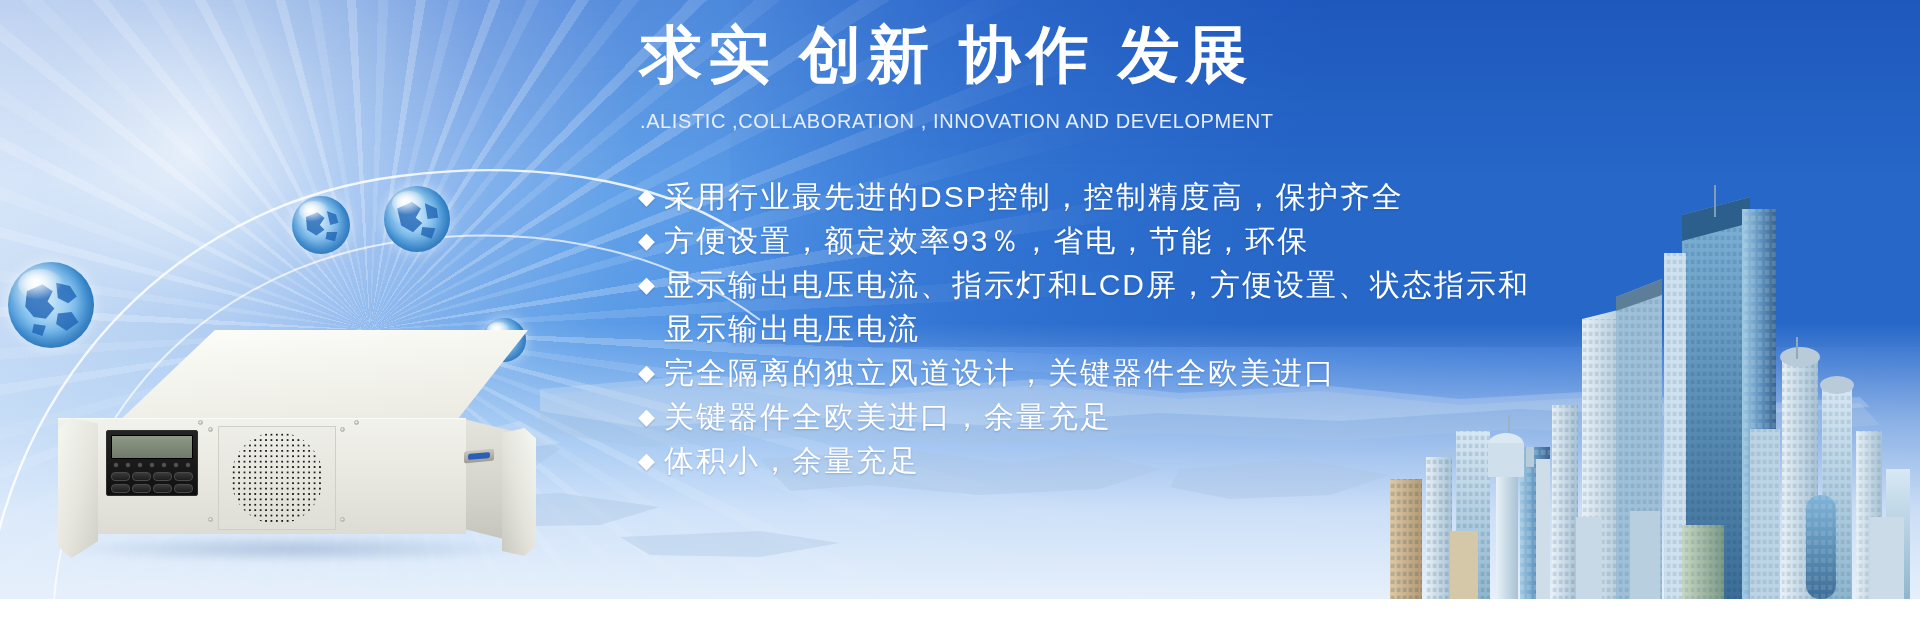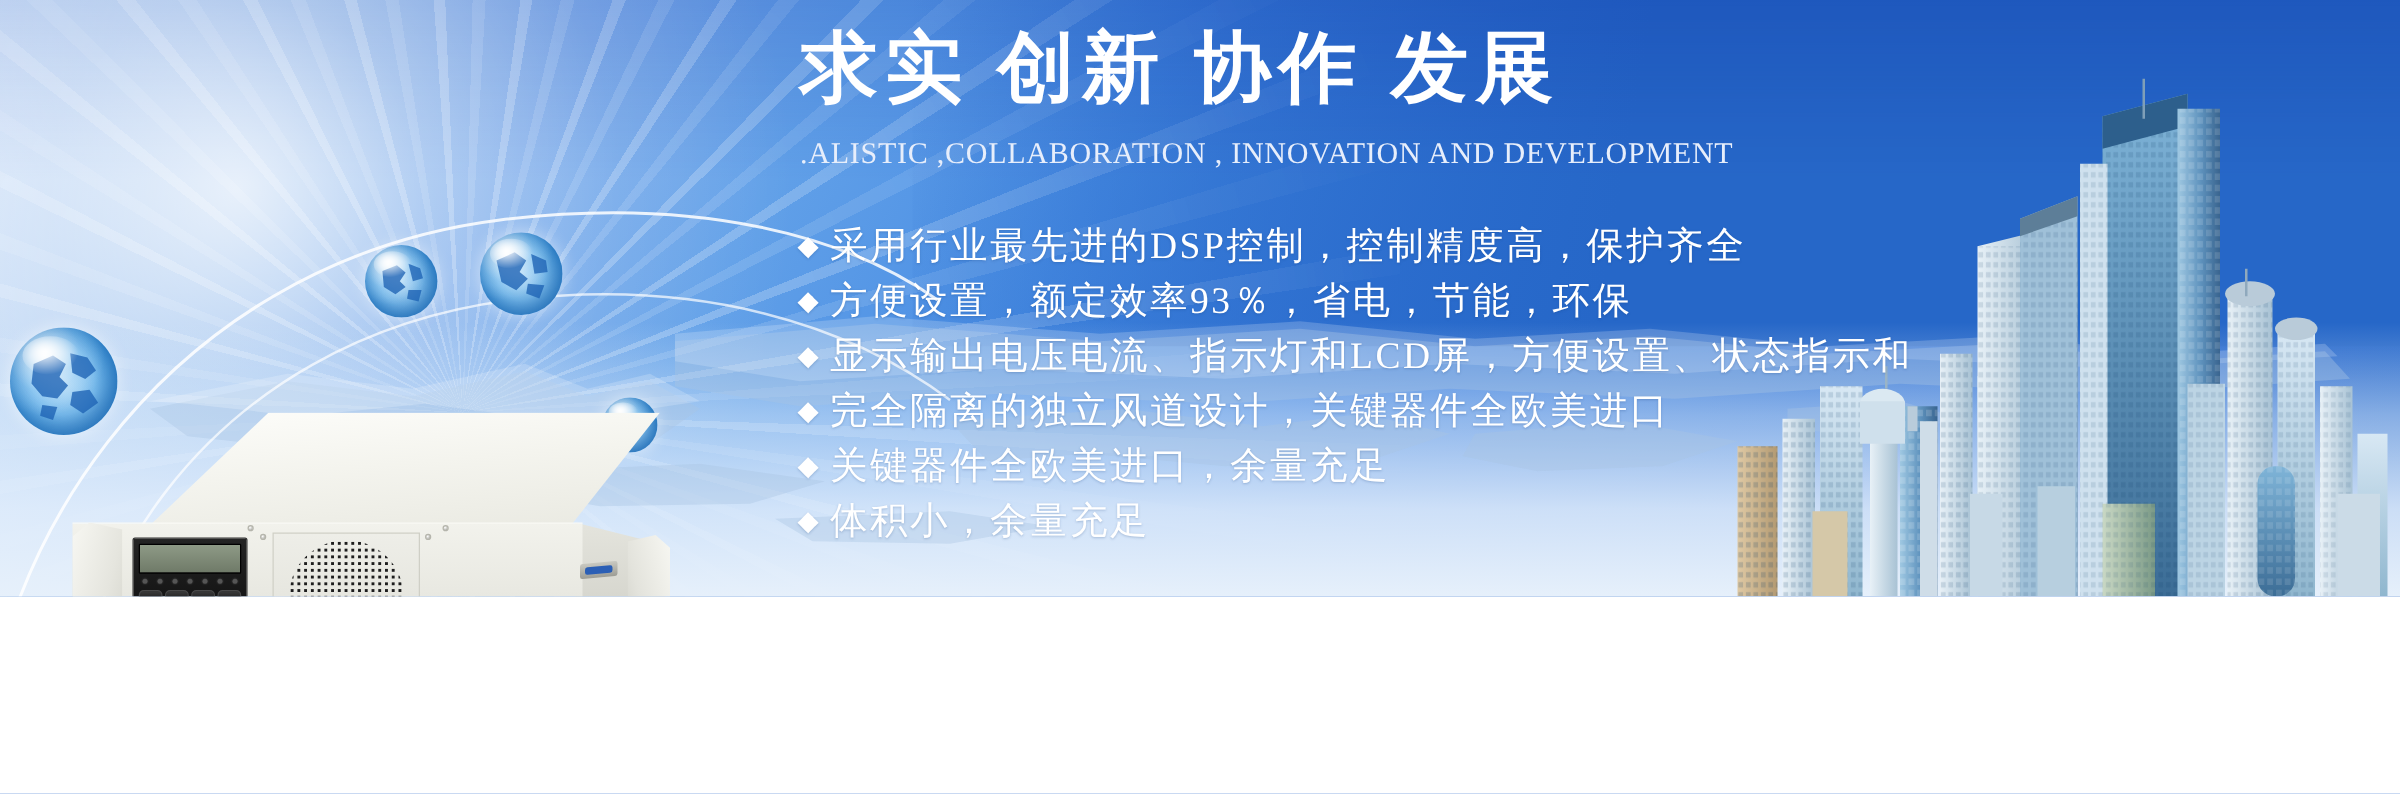--- a/index.html
+++ b/index.html
@@ -1,22 +1,21 @@
 <!DOCTYPE html>
 <html><head>
 <meta charset="utf-8">
 <style>
   * { margin:0; padding:0; box-sizing:border-box; }
   html,body { width:1920px; height:635px; overflow:hidden;
               font-family:"Liberation Sans","DejaVu Sans",sans-serif; }
 
   #banner{
-    position:relative; width:1920px; height:477px; overflow:hidden;
+    position:relative; width:1920px; height:599px; overflow:hidden;
     background:#2667c8;
-    font-family:Liberation Serif, serif;
   }
 
   
   .sky-base{
     position:absolute; inset:0;
     background:
       linear-gradient(118deg,
         #dbe8fa 0%, #bcd5f4 7%, #9bc0ee 14%, #7eadeb 22%,
         #61a0e8 32%, #4a8ee4 44%, #3a7ddd 58%, #2f72d5 72%,
         #2a6bd0 85%, #2667c8 100%);
@@ -154,21 +153,21 @@
   }
 
   
   .headline{
     position:absolute; left:640px; top:22px; width:700px;
     color:#ffffff; font-size:62px; font-weight:bold; letter-spacing:6px;
     line-height:1.08; white-space:nowrap;
   }
   .subhead{
     position:absolute; left:640px; top:110px; width:760px;
-    color:#e7eefb; font-size:24px; letter-spacing:.6px; white-space:nowrap;
+    color:#e7eefb; font-size:20px; letter-spacing:.6px; white-space:nowrap;
   }
   .features{ position:absolute; left:638px; top:175px; width:1200px; }
   .feat{
     display:flex; align-items:flex-start;
     color:#ffffff; font-size:30px; line-height:44px; letter-spacing:2px;
     white-space:nowrap; text-shadow:0 1px 2px rgba(20,60,120,.25);
   }
   .feat .dia{ width:26px; flex:0 0 26px; font-size:22px; line-height:44px; color:#ffffff; }
   .feat.cont .dia{ visibility:hidden; }
   .feat .txt{ flex:1 1 auto; }
@@ -422,20 +421,24 @@
       <span class="txt">采用行业最先进的DSP控制，控制精度高，保护齐全</span>
     </div>
     <div class="feat">
       <span class="dia">◆</span>
       <span class="txt">方便设置，额定效率93％，省电，节能，环保</span>
     </div>
     <div class="feat">
       <span class="dia">◆</span>
       <span class="txt">显示输出电压电流、指示灯和LCD屏，方便设置、状态指示和</span>
     </div>
+    <div class="feat cont">
+      <span class="dia">◆</span>
+      <span class="txt">显示输出电压电流</span>
+    </div>
     <div class="feat">
       <span class="dia">◆</span>
       <span class="txt">完全隔离的独立风道设计，关键器件全欧美进口</span>
     </div>
     <div class="feat">
       <span class="dia">◆</span>
       <span class="txt">关键器件全欧美进口，余量充足</span>
     </div>
     <div class="feat">
       <span class="dia">◆</span>

